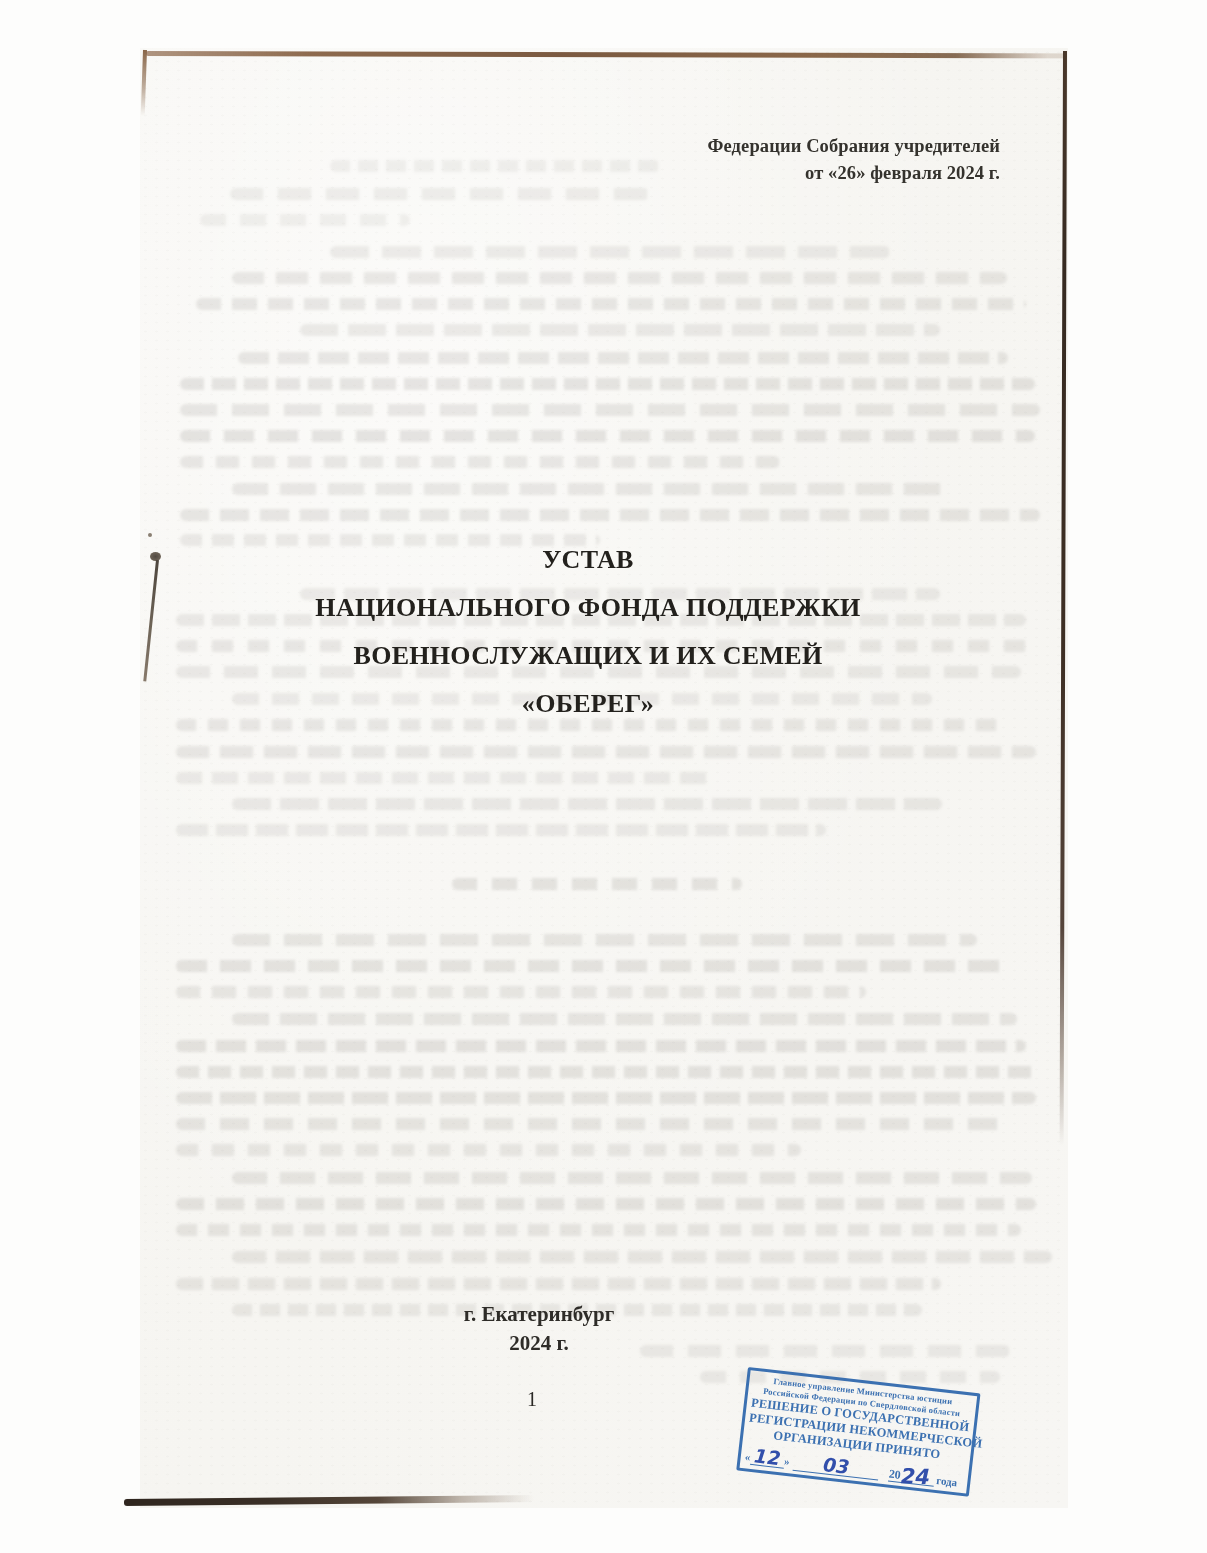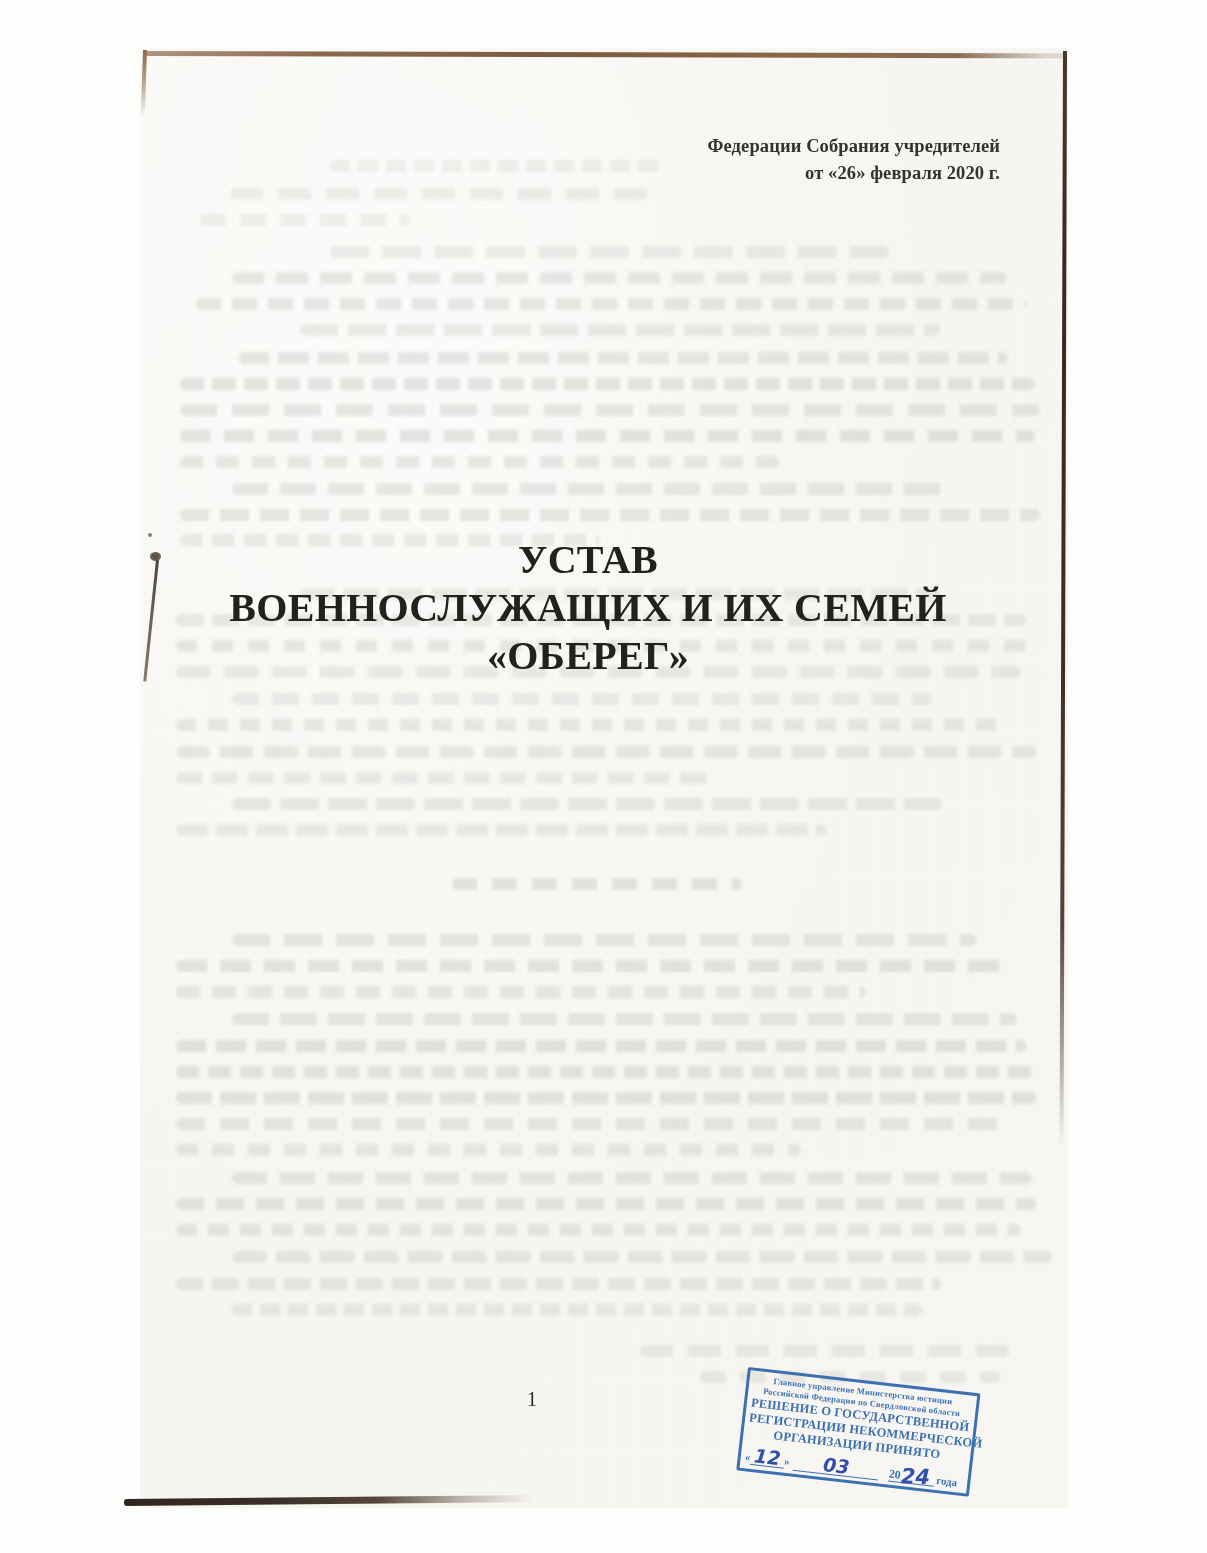--- a/index.html
+++ b/index.html
@@ -69,21 +69,21 @@
   
   .approval{
     position:absolute;right:207px;top:133px;
     text-align:right;white-space:nowrap;
     font-weight:bold;font-size:18.5px;line-height:27px;
     color:#34322d;letter-spacing:.1px;
   }
   .doc-title{
     position:absolute;left:188px;top:536px;width:800px;
     text-align:center;font-weight:bold;
-    font-size:40px;line-height:48px;color:#23211d;letter-spacing:.3px;
+    font-size:26px;line-height:48px;color:#23211d;letter-spacing:.3px;
   }
   .footer-city{
     position:absolute;left:339px;top:1300px;width:400px;
     text-align:center;font-weight:bold;font-size:21px;line-height:29px;color:#2e2c28;
   }
   .page-num{
     position:absolute;left:508px;top:1388px;width:48px;text-align:center;
     font-size:20px;color:#2a2825;
   }
   
@@ -170,29 +170,34 @@
   <div class="edge-top"></div>
   <div class="edge-top-tick"></div>
   <div class="edge-right"></div>
   <div class="edge-bottom"></div>
   <div class="staple-blob"></div>
   <div class="staple-line"></div>
   <div class="staple-dot"></div>
 
   <div class="approval">
     <div>Федерации Собрания учредителей</div>
-    <div>от «26» февраля 2020 г.</div>
+    <div>от «26» февраля 2024 г.</div>
   </div>
 
   <div class="doc-title">
     <div>УСТАВ</div>
+    <div>НАЦИОНАЛЬНОГО ФОНДА ПОДДЕРЖКИ</div>
     <div>ВОЕННОСЛУЖАЩИХ И ИХ СЕМЕЙ</div>
     <div>«ОБЕРЕГ»</div>
   </div>
 
+  <div class="footer-city">
+    <div>г. Екатеринбург</div>
+    <div>2024 г.</div>
+  </div>
 
   <div class="page-num">1</div>
 
   <div class="stamp">
     <div class="auth">Главное управление Министерства юстиции</div>
     <div class="auth">Российской Федерации по Свердловской области</div>
     <div class="decision">РЕШЕНИЕ О ГОСУДАРСТВЕННОЙ</div>
     <div class="decision">РЕГИСТРАЦИИ НЕКОММЕРЧЕСКОЙ</div>
     <div class="decision">ОРГАНИЗАЦИИ ПРИНЯТО</div>
     <div class="daterow">

